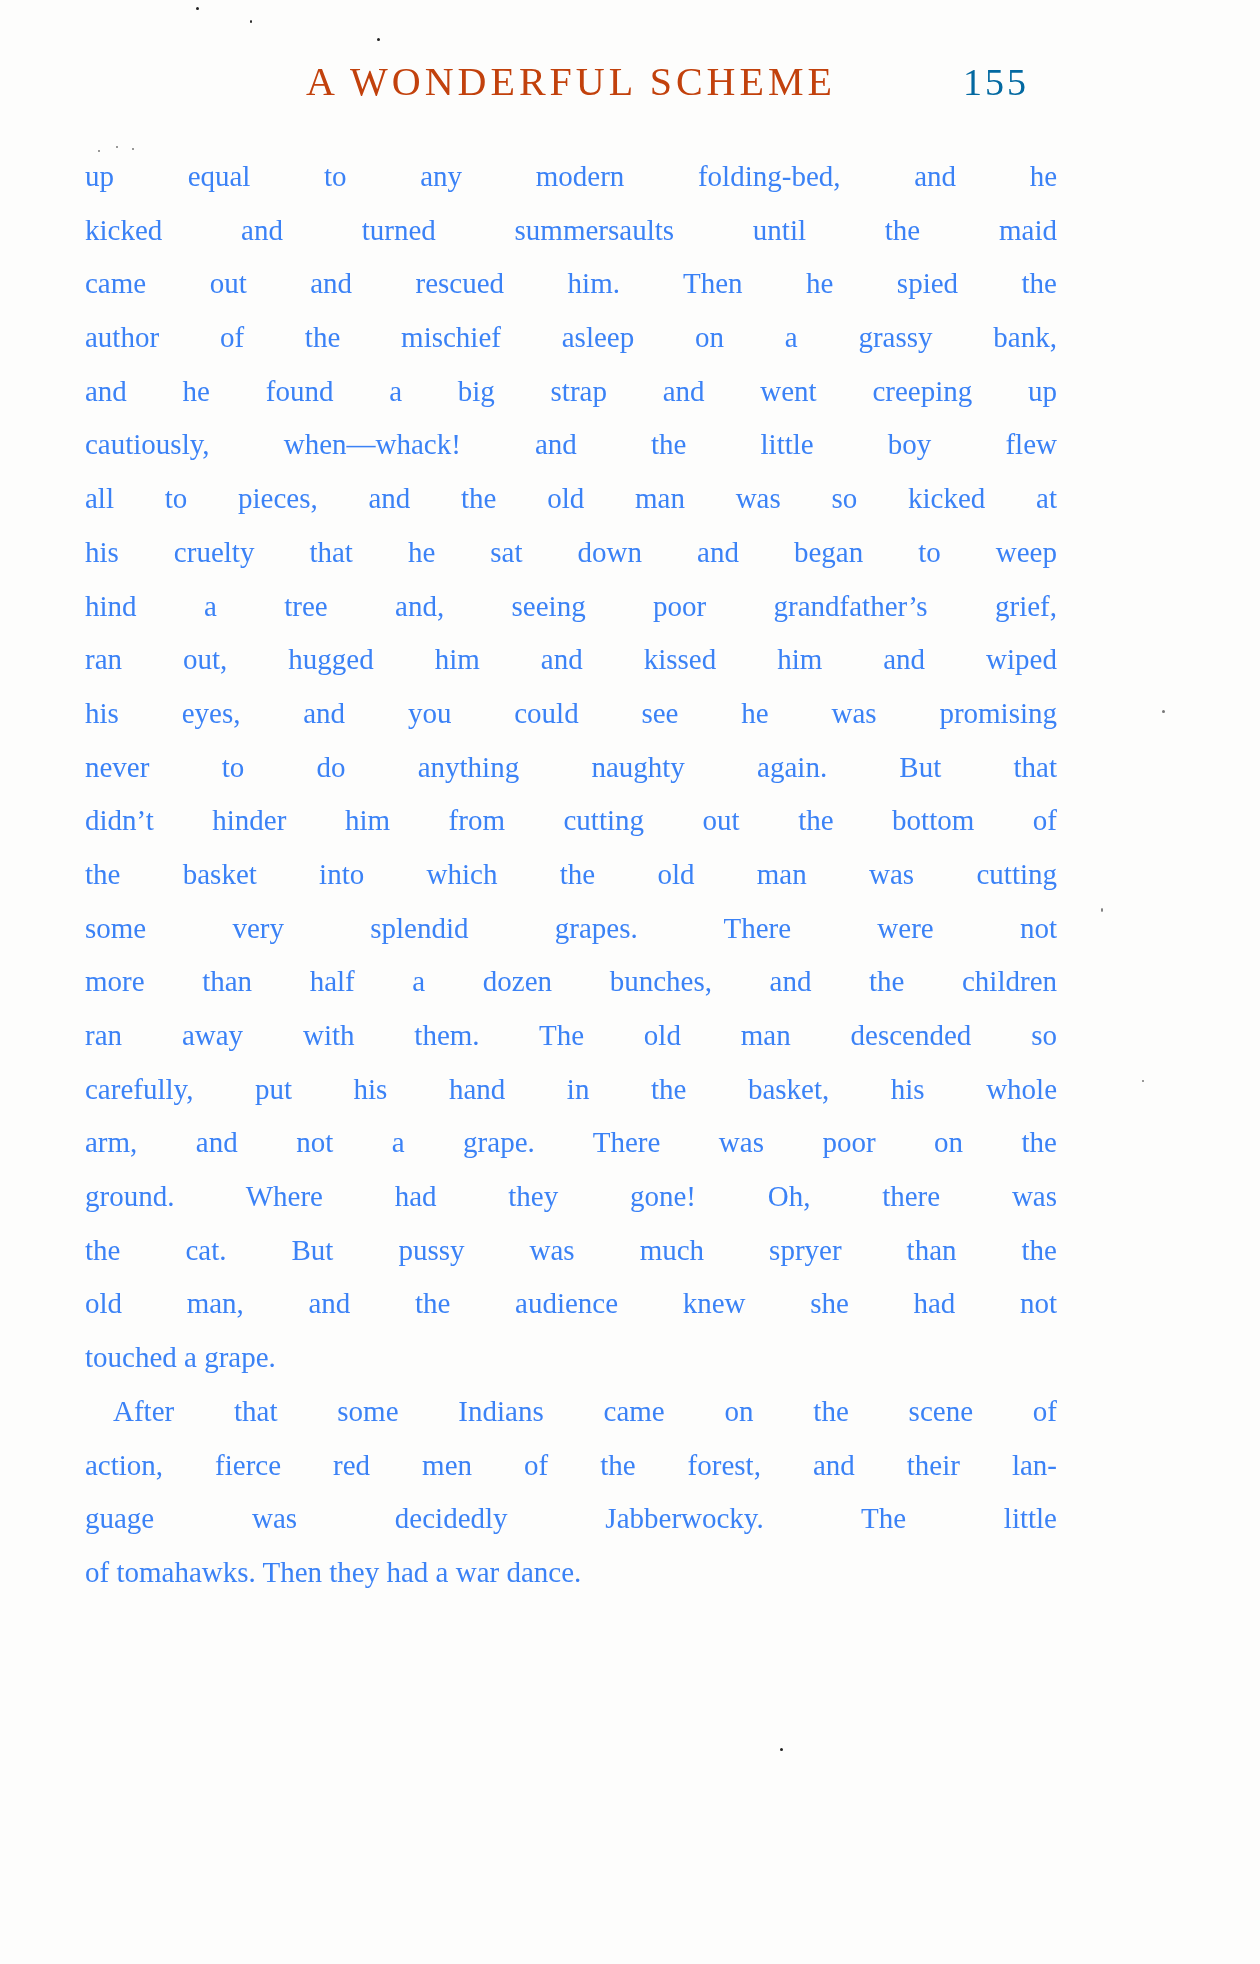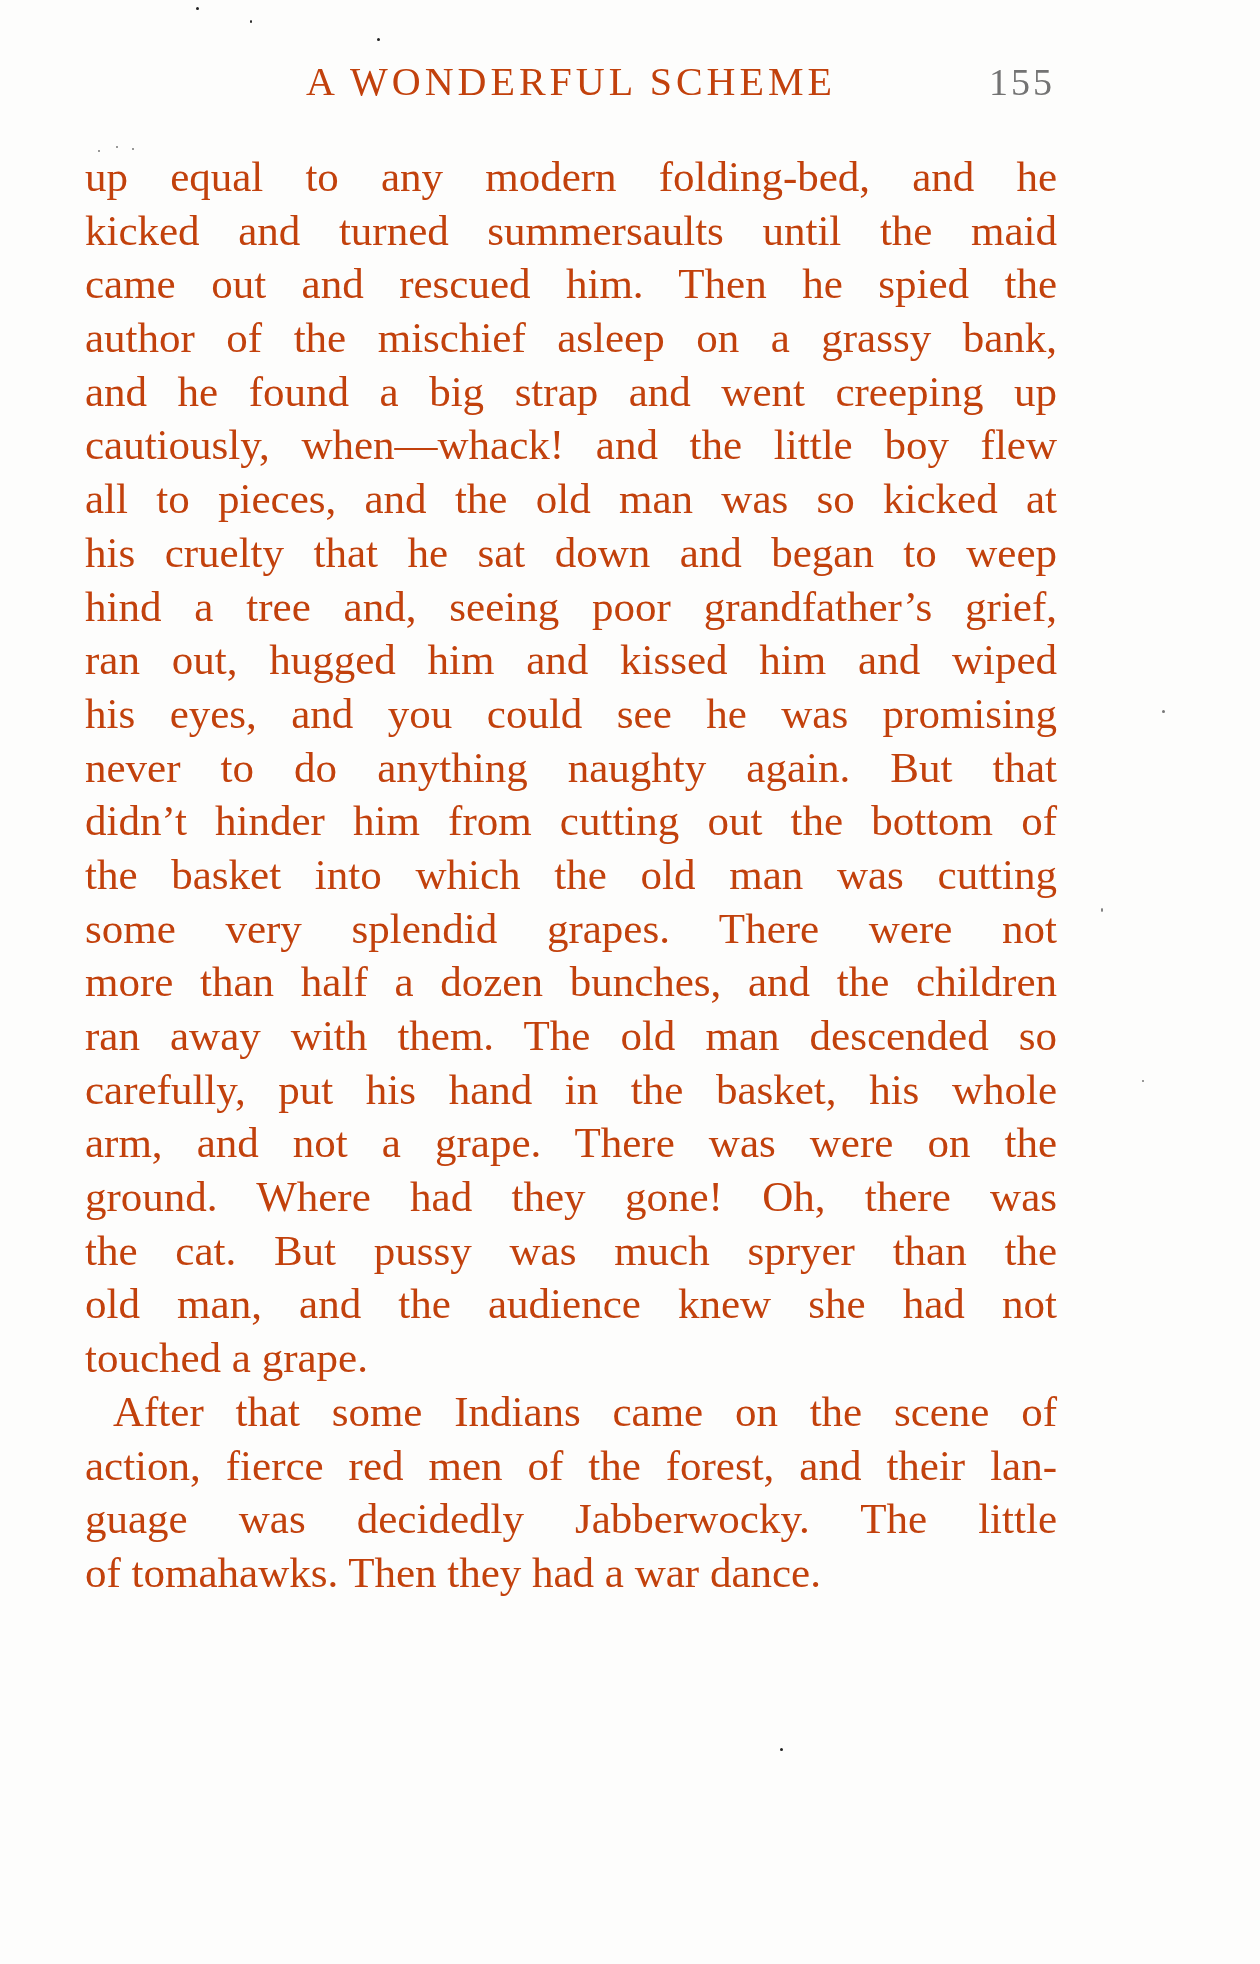--- a/index.html
+++ b/index.html
@@ -25,35 +25,35 @@
     position: absolute;
     left: 0; right: 0;
     text-align: center;
     font-size: 40px;
     letter-spacing: 4px;
     white-space: nowrap;
     color: #c2410c;
   }
   .pagenum {
     position: absolute;
-    right: 2px; top: 0;
+    right: 28px; top: 0;
     font-size: 38px;
     letter-spacing: 3px;
-    color: #737373;
+    color: #0369a1;
   }
   .text-column {
     position: absolute;
     left: 85px; top: 150px;
     width: 972px;
   }
   .line {
     height: 53.7px;
     line-height: 53.7px;
-    font-size: 43px;
-    color: #c2410c;
+    font-size: 29px;
+    color: #3b82f6;
     white-space: nowrap;
     overflow: visible;
   }
   .line.j {
     white-space: normal;
     text-align: justify;
     text-align-last: justify;
     text-justify: inter-word;
   }
   .line.indent { text-indent: 28px; }
@@ -86,21 +86,21 @@
       <div class="line j">hind a tree and, seeing poor grandfather’s grief,</div>
       <div class="line j">ran out, hugged him and kissed him and wiped</div>
       <div class="line j">his eyes, and you could see he was promising</div>
       <div class="line j">never to do anything naughty again. But that</div>
       <div class="line j">didn’t hinder him from cutting out the bottom of</div>
       <div class="line j">the basket into which the old man was cutting</div>
       <div class="line j">some very splendid grapes. There were not</div>
       <div class="line j">more than half a dozen bunches, and the children</div>
       <div class="line j">ran away with them. The old man descended so</div>
       <div class="line j">carefully, put his hand in the basket, his whole</div>
-      <div class="line j">arm, and not a grape. There was were on the</div>
+      <div class="line j">arm, and not a grape. There was poor on the</div>
       <div class="line j">ground. Where had they gone! Oh, there was</div>
       <div class="line j">the cat. But pussy was much spryer than the</div>
       <div class="line j">old man, and the audience knew she had not</div>
       <div class="line">touched a grape.</div>
       <div class="line j indent">After that some Indians came on the scene of</div>
       <div class="line j">action, fierce red men of the forest, and their lan-</div>
       <div class="line j">guage was decidedly Jabberwocky. The little</div>
       <div class="line">of tomahawks. Then they had a war dance.</div>
     </div>
 

